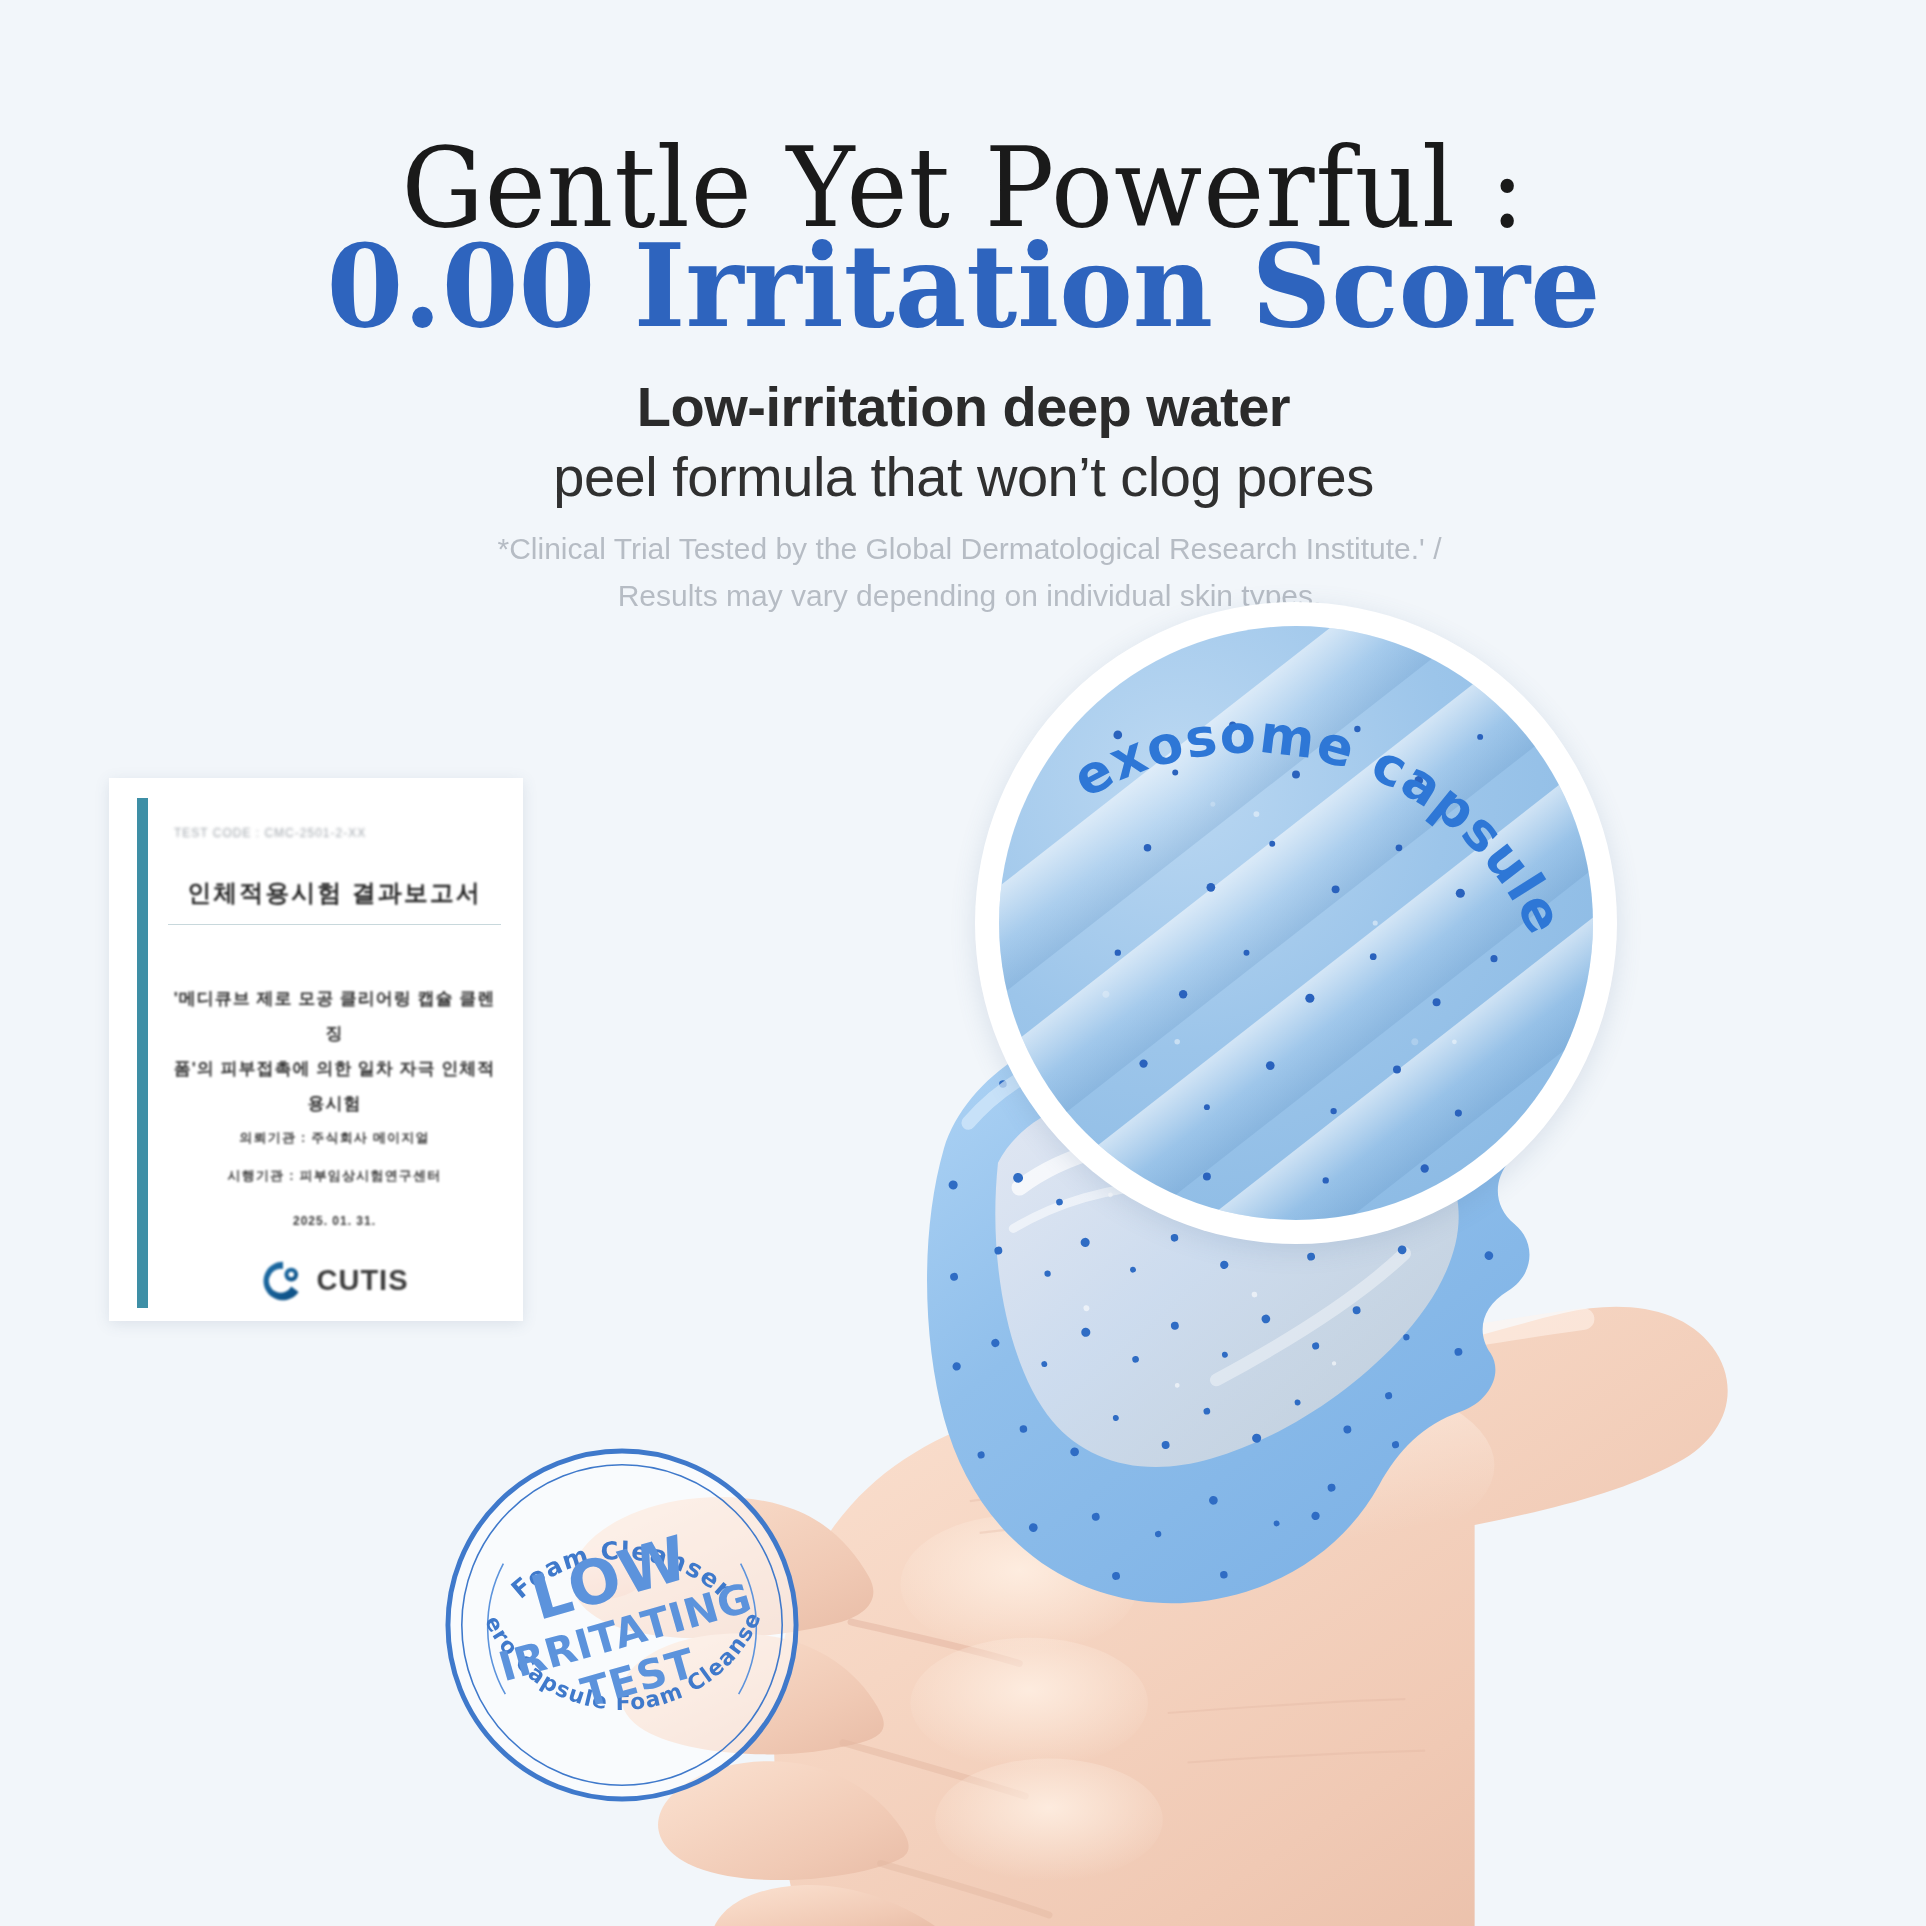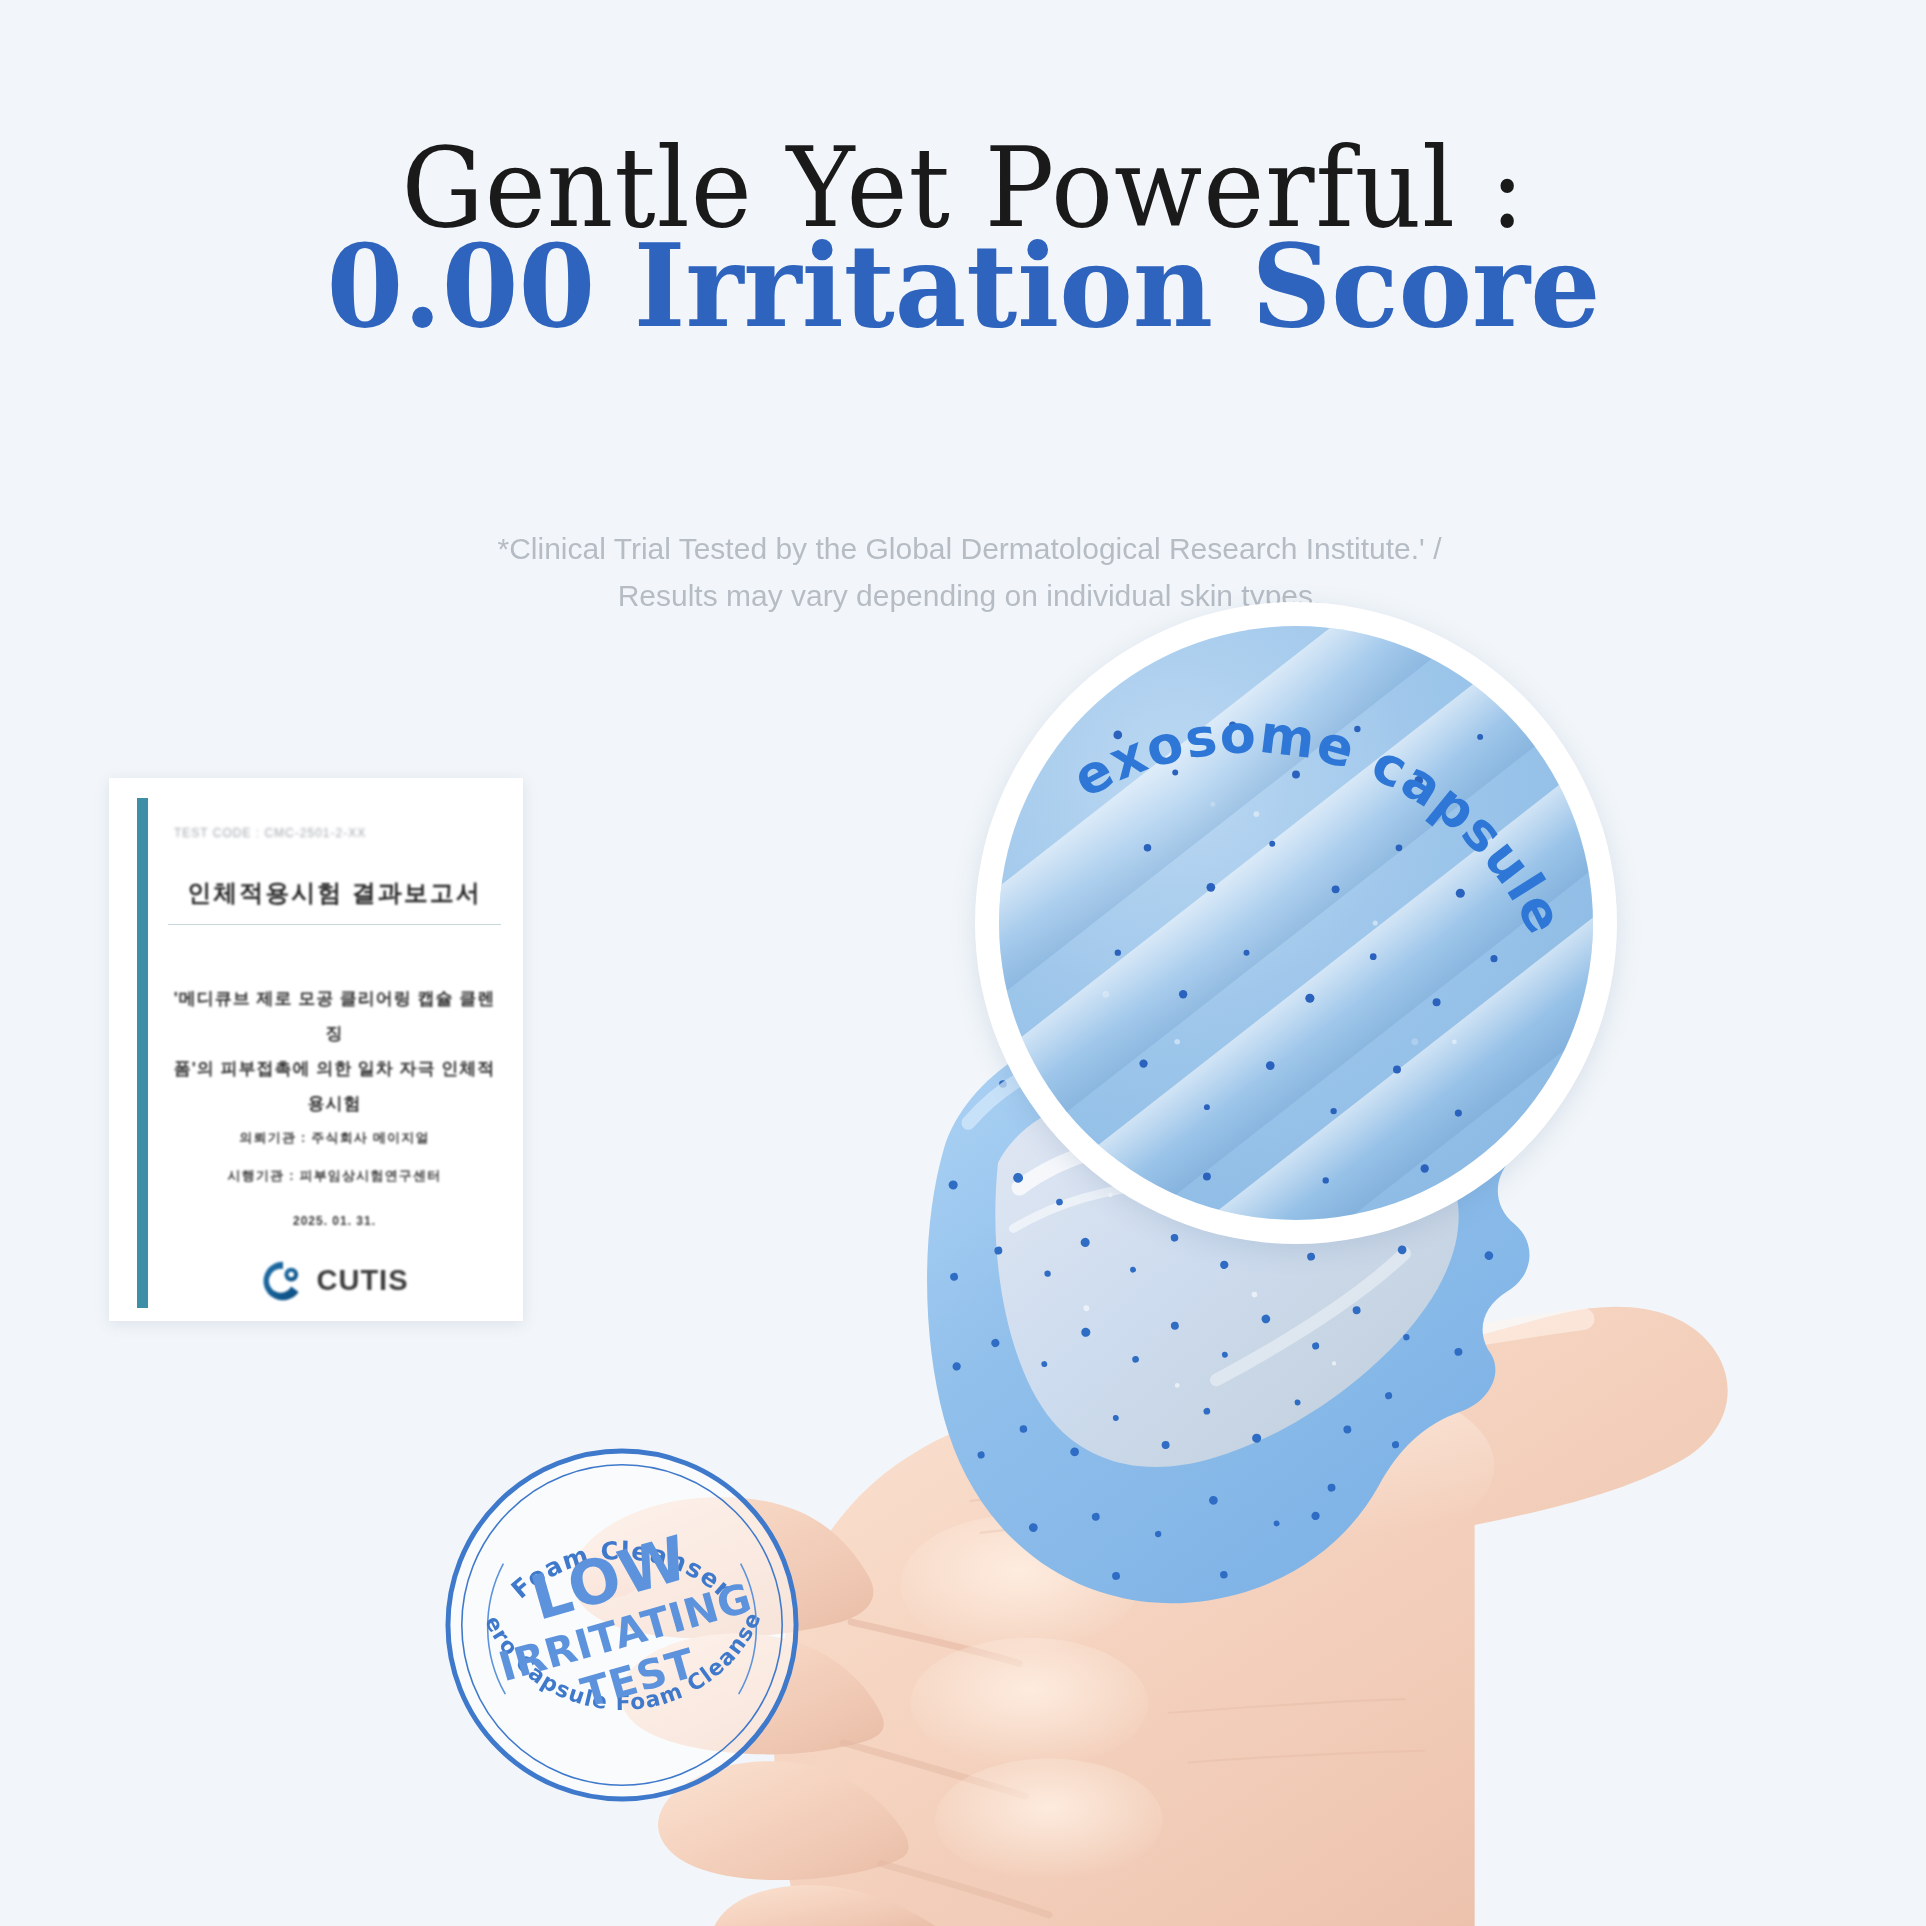--- a/index.html
+++ b/index.html
@@ -175,21 +175,27 @@
 <div id="page">
 
   <div class="hl-block" style="top:132px;">
     <div class="headline-serif">Gentle Yet Powerful :</div>
   </div>
 
   <div class="hl-block" style="top:228px;">
     <div class="headline-score">0.00 Irritation Score</div>
   </div>
 
-
+  <div class="hl-block" style="top:374px;">
+    <div class="sub-bold">Low-irritation deep water</div>
+  </div>
+
+  <div class="hl-block" style="top:444px;">
+    <div class="sub-reg">peel formula that won’t clog pores</div>
+  </div>
 
   <div class="hl-block" style="top:526px;">
     <div class="fine">*Clinical Trial Tested by the Global Dermatological Research Institute.' /</div>
     <div class="fine">Results may vary depending on individual skin types.</div>
   </div>
 
   <div class="hand-layer">
     <svg viewBox="0 0 1390 1230" width="1376" height="1218">
       <defs>
         <linearGradient id="skinG" x1="0" y1="0" x2="1" y2="1">

